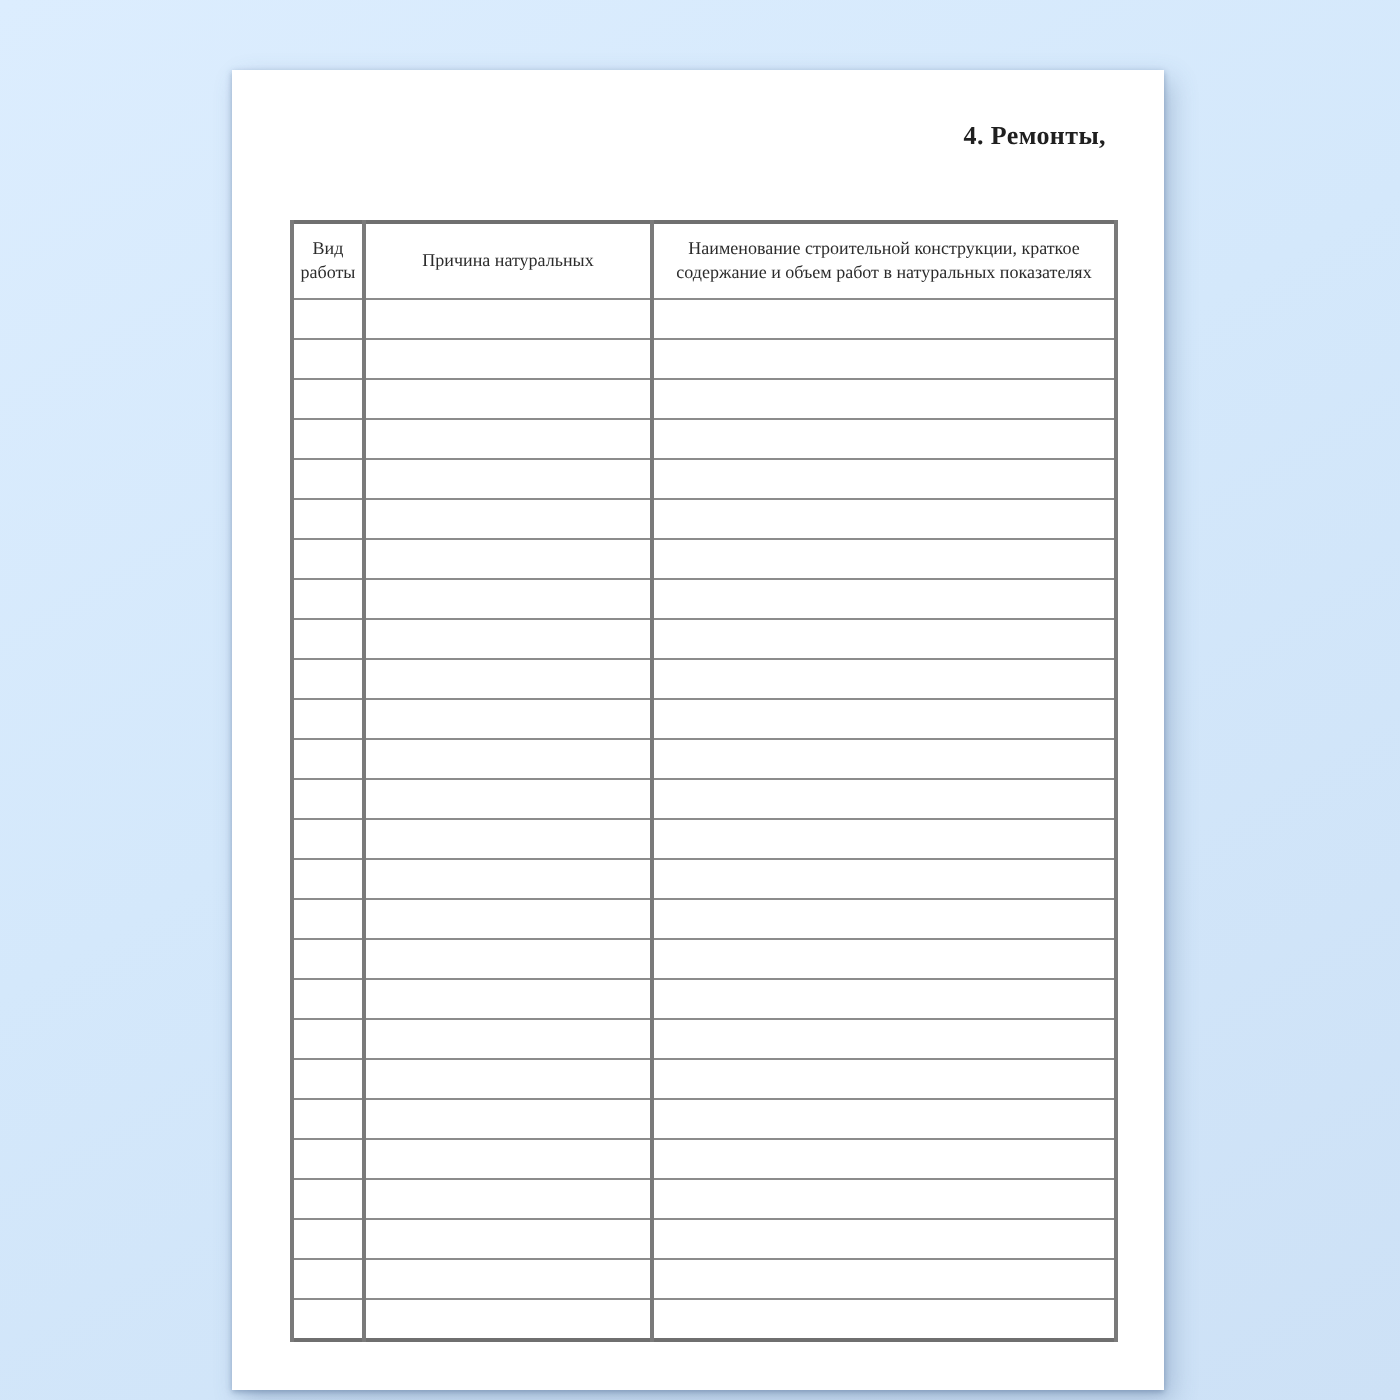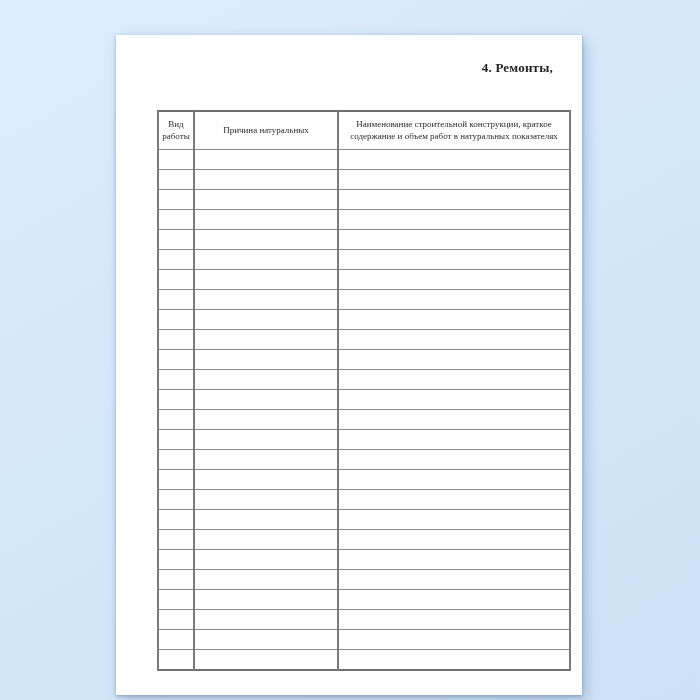--- a/index.html
+++ b/index.html
@@ -30,21 +30,21 @@
     top: 25px;
     right: 29px;
     font-size: 13px;
     font-weight: bold;
     color: #1f1f1f;
     letter-spacing: 0.2px;
     white-space: nowrap;
   }
   table.form-table {
     position: absolute;
-    left: 41px;
+    left: 29px;
     top: 75px;
     width: 412px;
     border-collapse: collapse;
     table-layout: fixed;
     border: 2px solid #6f6f6f;
   }
   table.form-table col.c1 { width: 36px; }
   table.form-table col.c2 { width: 144px; }
   table.form-table col.c3 { width: 232px; }
   table.form-table th,

